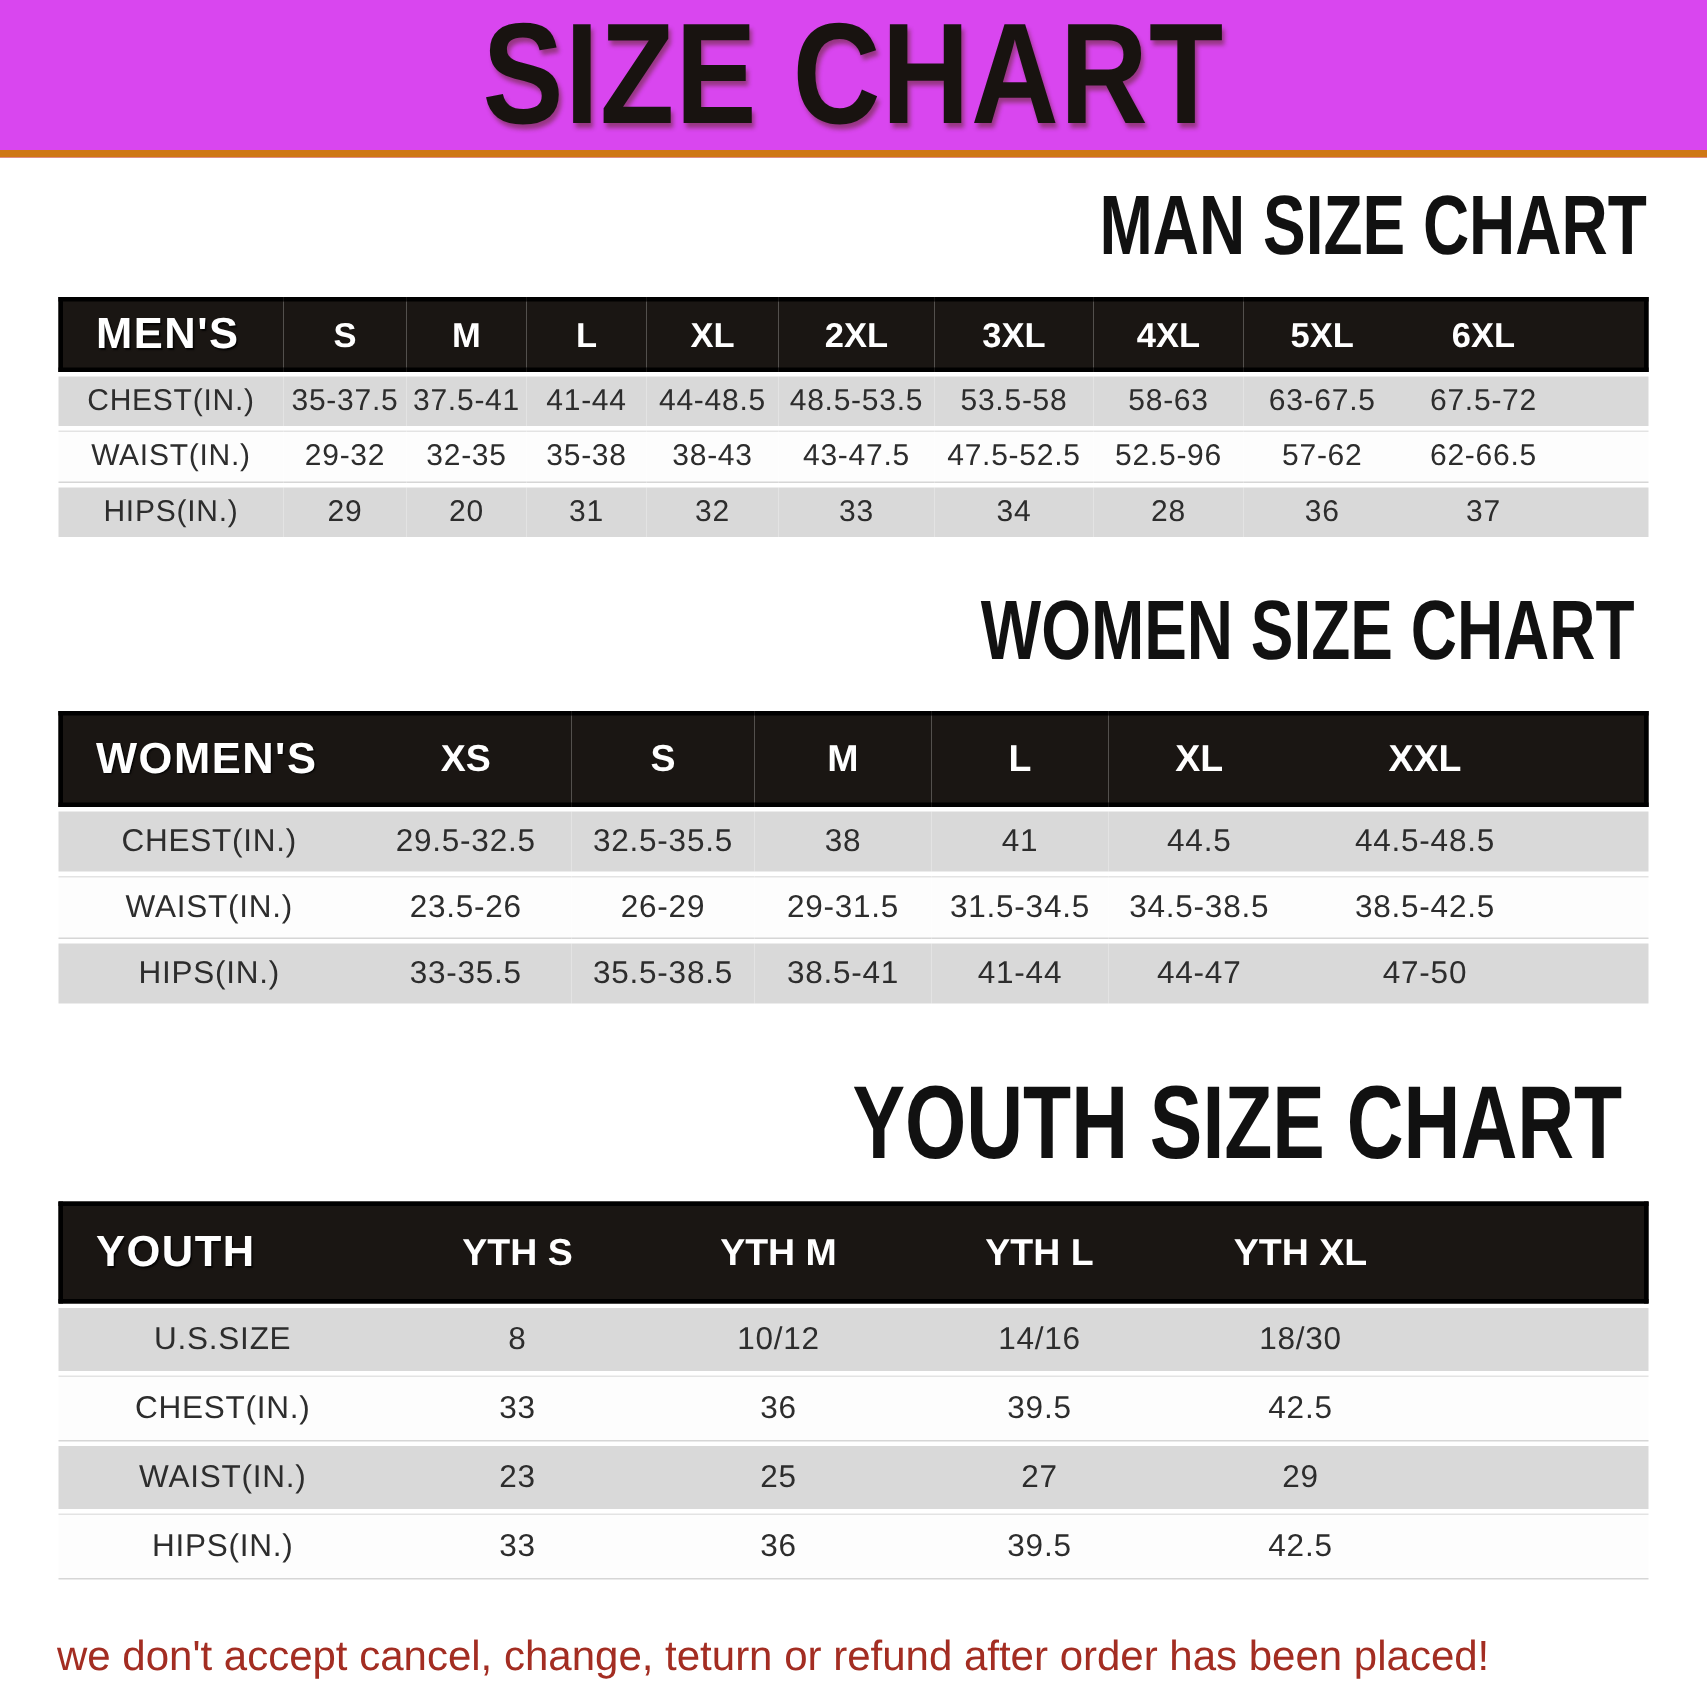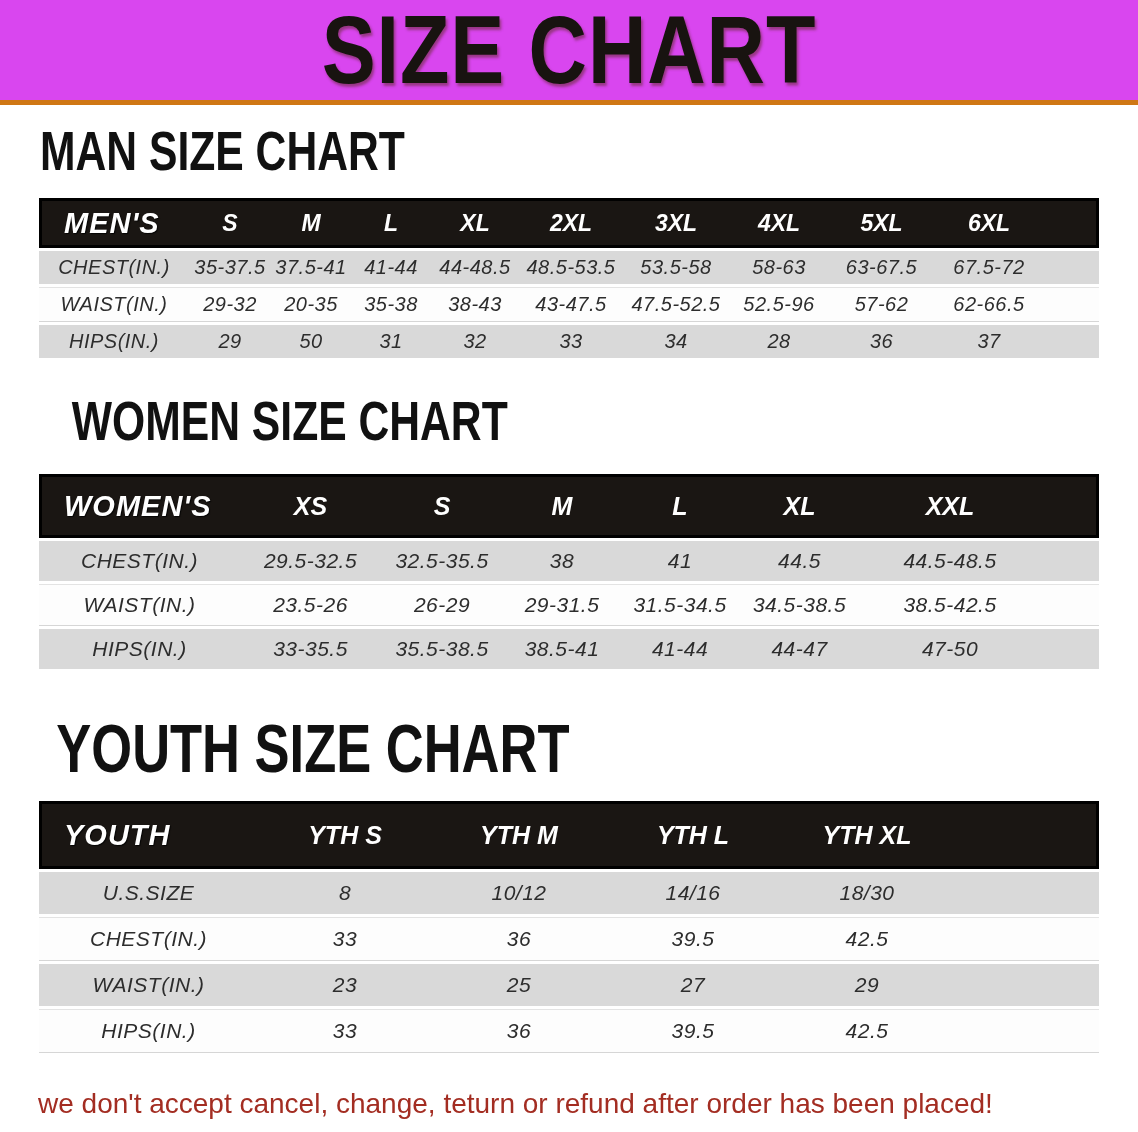--- a/index.html
+++ b/index.html
@@ -31,41 +31,40 @@
     font-weight: bold;
     color: #181310;
     line-height: 100px;
     letter-spacing: 1px;
     transform: scale(0.88, 1.04);
     text-shadow: 2px 3px 3px rgba(70, 35, 0, 0.45);
     white-space: nowrap;
   }
   
   .section-heading {
-    text-align: left;
+    text-align: right;
     margin: 0;
   }
   .cond {
     display: inline-block;
     font-weight: bold;
     color: #111111;
     transform: scale(0.82, 1.08);
     white-space: nowrap;
   }
   .h-men   { margin: 20px 0 18px 0; font-size: 52px; line-height: 52px; }
   .h-women { margin: 34px 0 24px 0; font-size: 52px; line-height: 52px; padding-left: 24px; }
   .h-youth { margin: 50px 0 24px 0; font-size: 64px; line-height: 52px; }
   
   .size-table {
     width: 1060px;
     margin: 0 auto;
     border-collapse: separate;
     border-spacing: 0 3px;
     table-layout: fixed;
-    font-style: italic;
   }
   .size-table thead th {
     background: #1a1613;
     color: #ffffff;
     font-weight: bold;
     border-top: 3px solid #000000;
     border-bottom: 3px solid #000000;
     padding: 0;
     text-align: center;
   }
@@ -163,34 +162,34 @@
             <td>48.5-53.5</td>
             <td>53.5-58</td>
             <td>58-63</td>
             <td>63-67.5</td>
             <td>67.5-72</td>
             <td class="filler"></td>
           </tr>
           <tr>
             <td class="row-label">WAIST(IN.)</td>
             <td>29-32</td>
-            <td>20-35</td>
+            <td>32-35</td>
             <td>35-38</td>
             <td>38-43</td>
             <td>43-47.5</td>
             <td>47.5-52.5</td>
             <td>52.5-96</td>
             <td>57-62</td>
             <td>62-66.5</td>
             <td class="filler"></td>
           </tr>
           <tr>
             <td class="row-label">HIPS(IN.)</td>
             <td>29</td>
-            <td>50</td>
+            <td>20</td>
             <td>31</td>
             <td>32</td>
             <td>33</td>
             <td>34</td>
             <td>28</td>
             <td>36</td>
             <td>37</td>
             <td class="filler"></td>
           </tr>
         </tbody>

